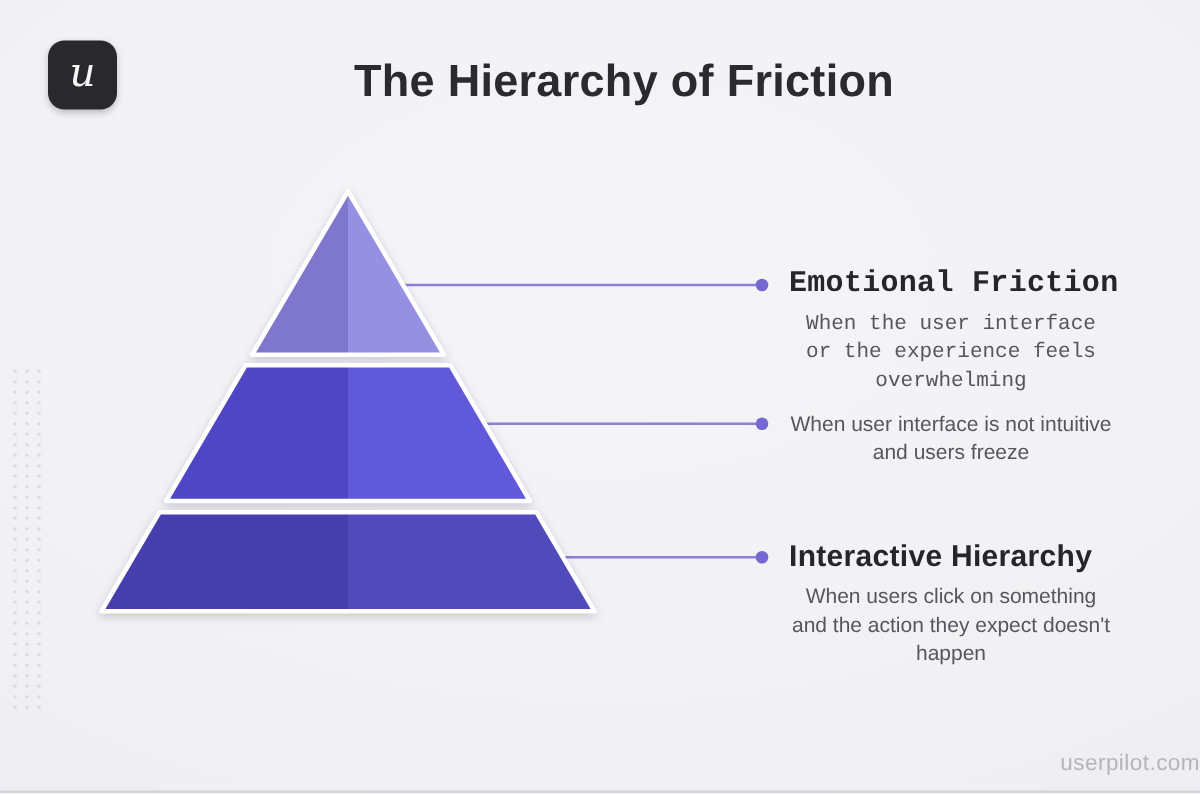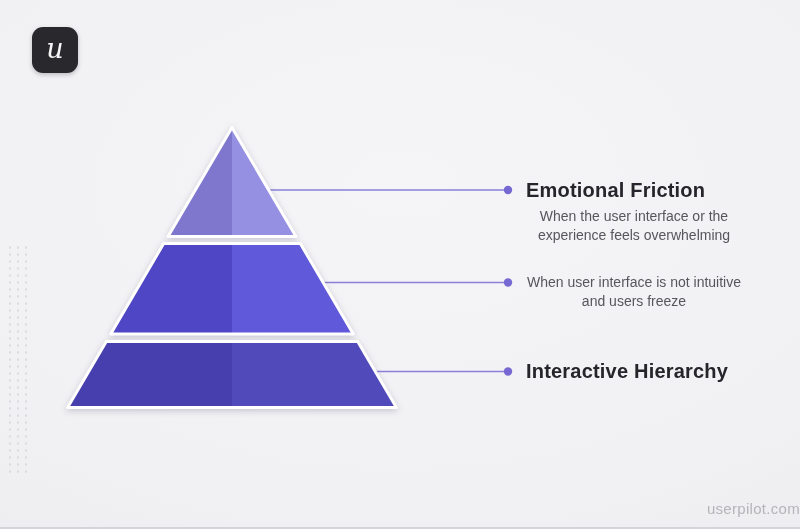--- a/index.html
+++ b/index.html
@@ -27,21 +27,21 @@
   .pyramid-svg{position:absolute;left:0;top:0;}
   .pyramid-group{filter:drop-shadow(0 2px 3px rgba(90,90,130,.28));}
   .callout{position:absolute;left:526px;width:240px;}
   .callout h2{
     margin:0;font-size:20px;line-height:26px;font-weight:700;color:#26252b;letter-spacing:.2px;
   }
   .callout p{
     margin:4px 0 0 0;max-width:216px;
     font-size:14px;line-height:19px;color:#57565d;text-align:center;
   }
-  .callout-emotional{top:177px;}
+  .callout-emotional{top:177px;font-family:Liberation Mono, monospace;}
   .callout-cognitive{top:269px;}
   .callout-interactive{top:358px;}
   .dots-texture{
     position:absolute;left:6px;top:244px;width:26px;height:230px;
     background-image:radial-gradient(circle,#d7d6db 1px,transparent 1.3px);
     background-size:8px 7px;opacity:.8;
   }
   .footer{
     position:absolute;left:0;right:0;bottom:12px;margin:0;text-align:right;
     font-size:15px;color:#b5b4b9;letter-spacing:.3px;padding-left:39px;
@@ -49,20 +49,21 @@
 </style>
 </head>
 <body>
 
 <div class="stage">
 
   <div class="logo-badge">
     <span>u</span>
   </div>
 
+  <h1 class="title">The Hierarchy of Friction</h1>
 
   <div class="dots-texture"></div>
 
   <svg class="pyramid-svg" width="800" height="529" viewBox="0 0 800 529">
 
     <g>
       <line x1="265" y1="190" x2="508" y2="190" stroke-width="1.7" stroke="#8a80da"></line>
       <circle cx="508" cy="190" r="4.2" fill="#7668d2"></circle>
       <line x1="318" y1="282.5" x2="508" y2="282.5" stroke-width="1.7" stroke="#8a80da"></line>
       <circle cx="508" cy="282.5" r="4.2" fill="#7668d2"></circle>
@@ -94,18 +95,19 @@
 
   <div class="callout callout-emotional">
     <h2>Emotional Friction</h2>
     <p>When the user interface or the experience feels overwhelming</p>
   </div>
   <div class="callout callout-cognitive">
     <p>When user interface is not intuitive and users freeze</p>
   </div>
   <div class="callout callout-interactive">
     <h2>Interactive Hierarchy</h2>
+    <p>When users click on something and the action they expect doesn't happen</p>
   </div>
 
   <p class="footer">userpilot.com</p>
 
   <div class="bottom-edge"></div>
 </div>
 
 </body></html>

